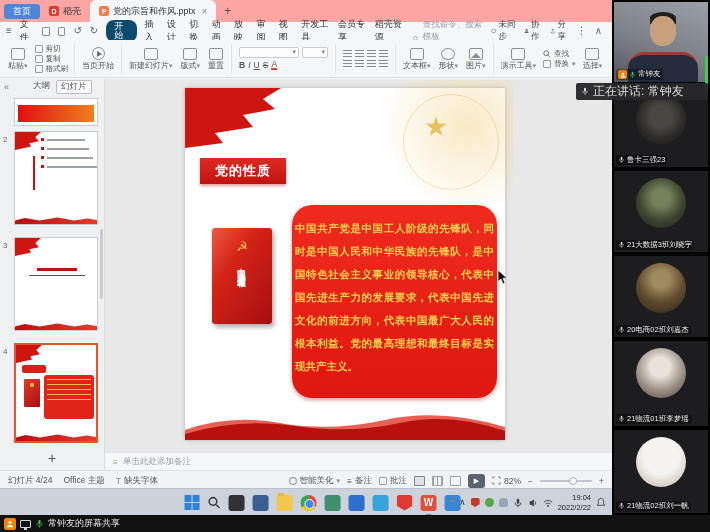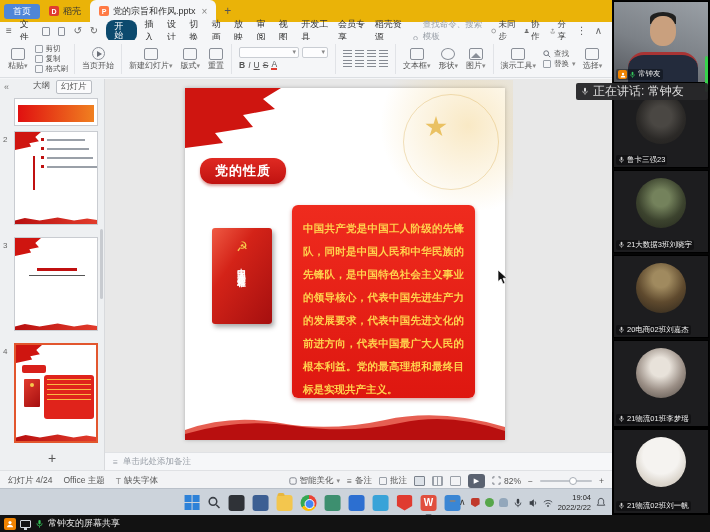--- a/index.html
+++ b/index.html
@@ -2,21 +2,21 @@
 <html><head>
 <meta charset="utf-8">
 <style>
   *{box-sizing:border-box;margin:0;padding:0}
   body{margin:0;background:#000;font-family:"Liberation Sans","DejaVu Sans",sans-serif}
   #screen{position:relative;width:710px;height:532px;overflow:hidden;background:#000}
 
   
   #wps{position:absolute;left:0;top:0;width:612px;height:490px;background:#f5f6f8}
 
-  .titlebar{position:absolute;left:0;top:0;width:612px;height:22px;background:#eab308;display:flex;align-items:center;padding-left:4px}
+  .titlebar{position:absolute;left:0;top:0;width:612px;height:22px;background:#fca5a5;display:flex;align-items:center;padding-left:4px}
   .home-pill{background:#4f86d8;color:#fff;font-size:9px;padding:3px 9px;border-radius:3px;line-height:1}
   .ttab{display:flex;align-items:center;gap:4px;font-size:9px;color:#333;padding:0 9px;height:22px}
   .ttab.active{background:#f5f6f8;border-radius:6px 6px 0 0}
   .sq-ico{width:10px;height:10px;border-radius:2px;display:flex;align-items:center;justify-content:center;color:#fff;font-size:7px;font-weight:bold;line-height:1}
   .docer-ico{background:#e03c2f}
   .ppt-ico{background:#ff7a45}
   .tab-close{color:#888;font-size:10px;margin-left:2px}
   .tab-add{color:#555;font-size:12px;padding:0 8px}
 
   .menubar{position:absolute;left:0;top:22px;width:612px;height:18px;background:#f5f6f8;display:flex;align-items:center;gap:8px;padding:0 6px;font-size:9px;color:#333}
@@ -71,25 +71,25 @@
   .text-mini{position:absolute;left:28px;top:30px;width:50px;height:44px;background:#e0231b;border-radius:3px;padding:4px 3px}
   .text-mini i{display:block;height:22px;background:repeating-linear-gradient(#ffd24d 0 1px,transparent 1px 5px);opacity:.85}
   .addslide{position:absolute;left:48px;bottom:4px;font-size:14px;color:#555}
   .sp-scroll{position:absolute;right:1px;top:150px;width:3px;height:70px;background:#c8cbd0;border-radius:2px}
 
   .editor{position:absolute;left:105px;top:0;width:507px;height:373px;background:#e8e8e8;overflow:hidden}
   .slide{position:absolute;left:80px;top:9px;width:320px;height:352px;background:#fff;box-shadow:0 0 4px rgba(0,0,0,.25)}
   .decoring{position:absolute;right:6px;top:6px;width:96px;height:96px;border-radius:50%;border:1px solid rgba(214,169,74,.35)}
   .decoglow{position:absolute;right:-8px;top:-8px;width:150px;height:130px;background:radial-gradient(circle at 70% 35%,rgba(240,200,110,.4),rgba(240,200,110,0) 65%)}
   .decostar{position:absolute;right:58px;top:28px;width:22px;height:22px;background:#e6b84c;clip-path:polygon(50% 0,61% 35%,98% 35%,68% 57%,79% 91%,50% 70%,21% 91%,32% 57%,2% 35%,39% 35%);opacity:.85}
-  .titlechip{position:absolute;left:15px;top:70px;width:86px;height:26px;background:linear-gradient(180deg,#e02a22,#c01210);border-radius:12px;color:#fff;font-weight:bold;font-size:13px;display:flex;align-items:center;justify-content:center;box-shadow:0 2px 3px rgba(160,20,10,.4);letter-spacing:1px}
+  .titlechip{position:absolute;left:15px;top:70px;width:86px;height:26px;background:linear-gradient(180deg,#e02a22,#c01210);border-radius:0;color:#fff;font-weight:bold;font-size:13px;display:flex;align-items:center;justify-content:center;box-shadow:0 2px 3px rgba(160,20,10,.4);letter-spacing:1px}
   .book{position:absolute;left:27px;top:140px;width:60px;height:96px;background:linear-gradient(125deg,#ef5a43 0%,#d42318 35%,#a50f0f 100%);border-radius:3px;box-shadow:2px 3px 5px rgba(0,0,0,.35);display:flex;flex-direction:column;align-items:center;padding-top:8px}
   .emblem{width:20px;height:20px;border-radius:50%;display:flex;align-items:center;justify-content:center;color:#f6c84c;font-size:13px;line-height:1}
   .booktitle{margin-top:5px;writing-mode:vertical-rl;color:#fff;font-size:8.5px;letter-spacing:2px;font-weight:bold}
-  .bodybox{position:absolute;left:107px;top:117px;width:183px;height:193px;background:linear-gradient(180deg,#ef2b1e,#de1710);border-radius:6px;padding:12px 11px;color:#ffd24d;font-weight:bold;font-size:10.5px;line-height:23px;text-align:justify;box-shadow:0 2px 4px rgba(150,20,10,.4)}
+  .bodybox{position:absolute;left:107px;top:117px;width:205px;height:193px;background:linear-gradient(180deg,#ef2b1e,#de1710);border-radius:20px;padding:12px 3px;color:#ffd24d;font-weight:bold;font-size:10.5px;line-height:23px;text-align:justify;box-shadow:0 2px 4px rgba(150,20,10,.4)}
   .wave{position:absolute;left:0;bottom:0;width:320px;height:30px}
   .splash{position:absolute;left:0;top:0}
 
   .notesbar{position:absolute;left:105px;top:452px;width:507px;height:18px;background:#f6f7f9;border-top:1px solid #e0e2e5;display:flex;align-items:center;gap:5px;padding-left:8px;font-size:8.5px;color:#9aa0a8}
 
   .statusbar{position:absolute;left:0;top:470px;width:612px;height:20px;background:#f2f3f5;border-top:1px solid #dfe1e4;display:flex;align-items:center;gap:11px;padding:0 8px;font-size:8.5px;color:#555}
   .st-item{display:flex;align-items:center;gap:3px;white-space:nowrap}
   .st-right{margin-left:auto;display:flex;align-items:center;gap:7px}
   .viewico{width:11px;height:10px;border:1px solid #9aa0a8;border-radius:1px}
   .viewico.grid{background:repeating-linear-gradient(90deg,#9aa0a8 0 1px,transparent 1px 4px)}

